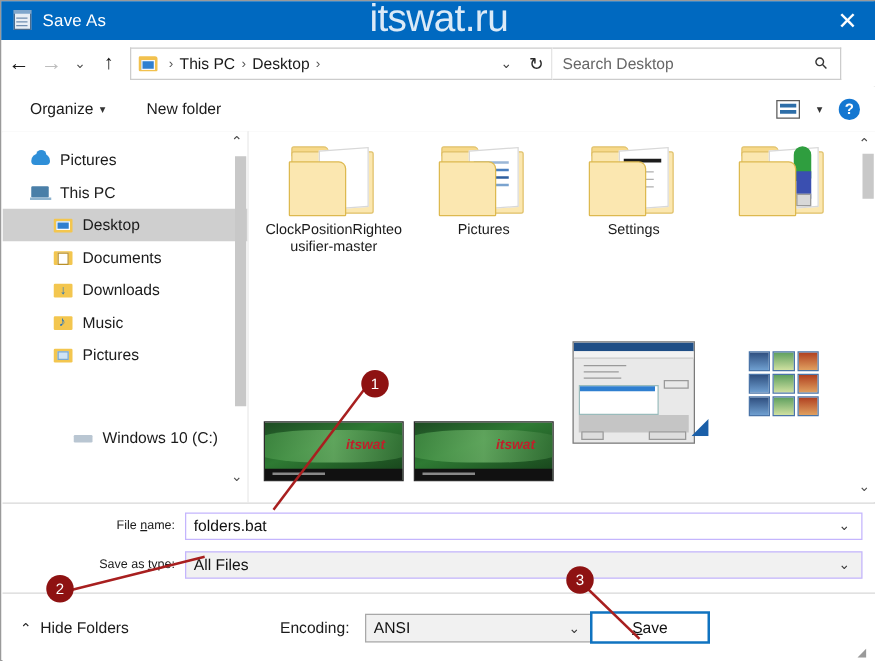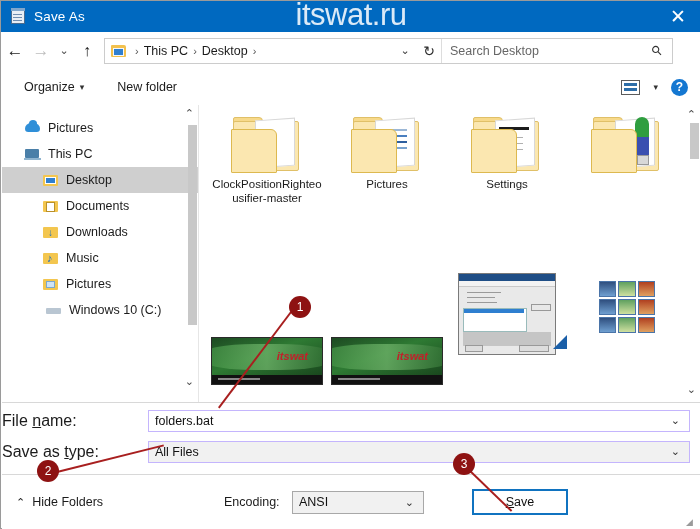--- a/index.html
+++ b/index.html
@@ -242,22 +242,22 @@
      background:#1a5fa8; }
 
   
   #form-area {
     position: absolute; left: 1px; top: 401px; width: 698px; height: 72px;
     background: #ffffff; border-top: 1px solid #d8d8d8;
   }
   .form-row { position: absolute; height: 23px; display: flex; align-items: center; }
   #row-filename { left: 0; top: 6px; width: 698px; }
   #row-filetype { left: 0; top: 37px; width: 698px; }
-  .form-label { width: 138px; padding-right: 8px;
-     font-size: 16px; color: #1b1b1b; }
+  .form-label { width: 138px; text-align: right; padding-right: 8px;
+     font-size: 10px; color: #1b1b1b; }
   .form-field {
     flex: 1; margin-right: 10px; height: 22px; background: #ffffff;
     border: 1px solid #c4b5fd; display: flex; align-items: center;
     justify-content: space-between; box-sizing: border-box;
   }
   .form-field.combo { background: #f1f1f1; }
   .field-value { font-size: 12.5px; color: #111111; margin-left: 6px; }
   .field-caret { font-size: 11px; color: #333; margin-right: 9px; }
   u { text-decoration: underline; }
 
@@ -265,21 +265,21 @@
   #footer {
     position: absolute; left: 1px; top: 473px; width: 698px; height: 54px;
     background: #ffffff; border-top: 1px solid #d8d8d8;
     display: flex; align-items: center;
   }
   #hide-folders { margin-left: 14px; font-size: 12.5px; color:#1b1b1b;
      display:flex; align-items:center; }
   #hf-caret { font-size: 11px; margin-right: 7px; color:#222; }
   #encoding-label { position:absolute; left: 222px; font-size:12.5px; color:#1b1b1b; }
   #encoding-field {
-    position: absolute; left: 290px; width: 132px; height: 23px;
+    position: absolute; left: 290px; width: 182px; height: 23px;
     background: #f1f1f1; border: 1px solid #a8a8a8; box-sizing: border-box;
     display:flex; align-items:center; justify-content: space-between;
   }
   #save-button {
     position: absolute; left: 470px; width: 96px; height: 26px;
     background: #ffffff; border: 2px solid #1073c0; box-sizing: border-box;
     display: flex; align-items: center; justify-content: center;
     font-size: 12.5px; color: #111111;
   }
   #cancel-button {
@@ -409,21 +409,21 @@
             </span>
           <span>Music</span>
         </div>
         <div class="side-item" style="padding-left:40px;">
           <span class="side-icon">
               <i class="ic-folder-base"></i>
               <i class="ic-pic"></i>
             </span>
           <span>Pictures</span>
         </div>
-        <div class="side-item" style="padding-left:43px;">
+        <div class="side-item" style="padding-left:56px;margin-top:40px;">
           <span class="side-icon">
               <i class="ic-drive"></i>
             </span>
           <span>Windows 10 (C:)</span>
         </div>
       </div>
       <div id="side-scroll-down">⌄</div>
     </div>
 
     <div id="content">

